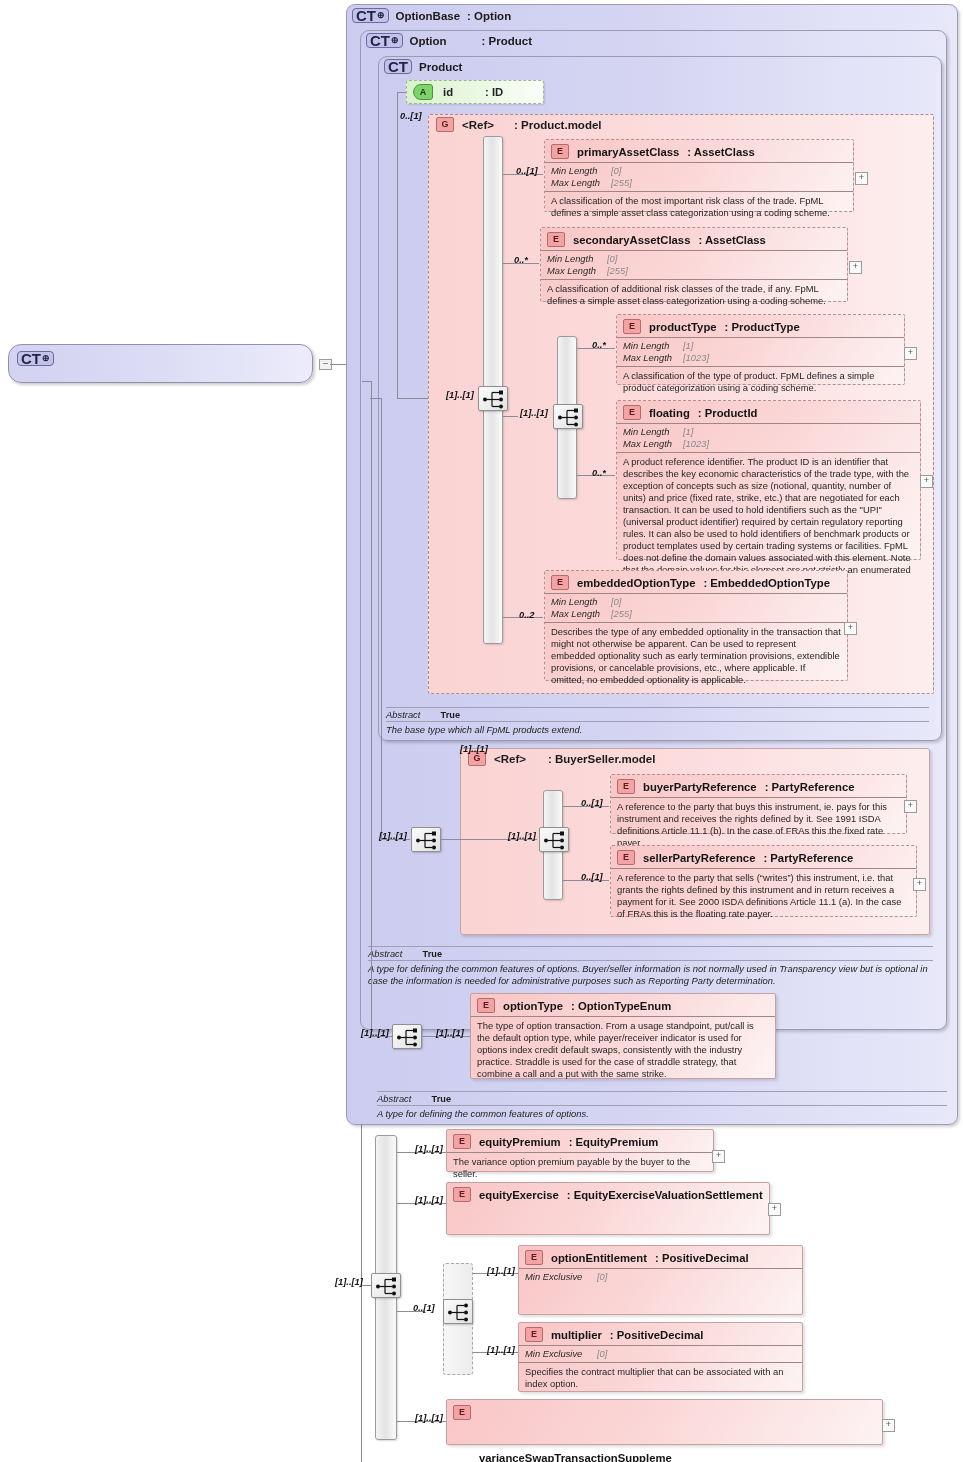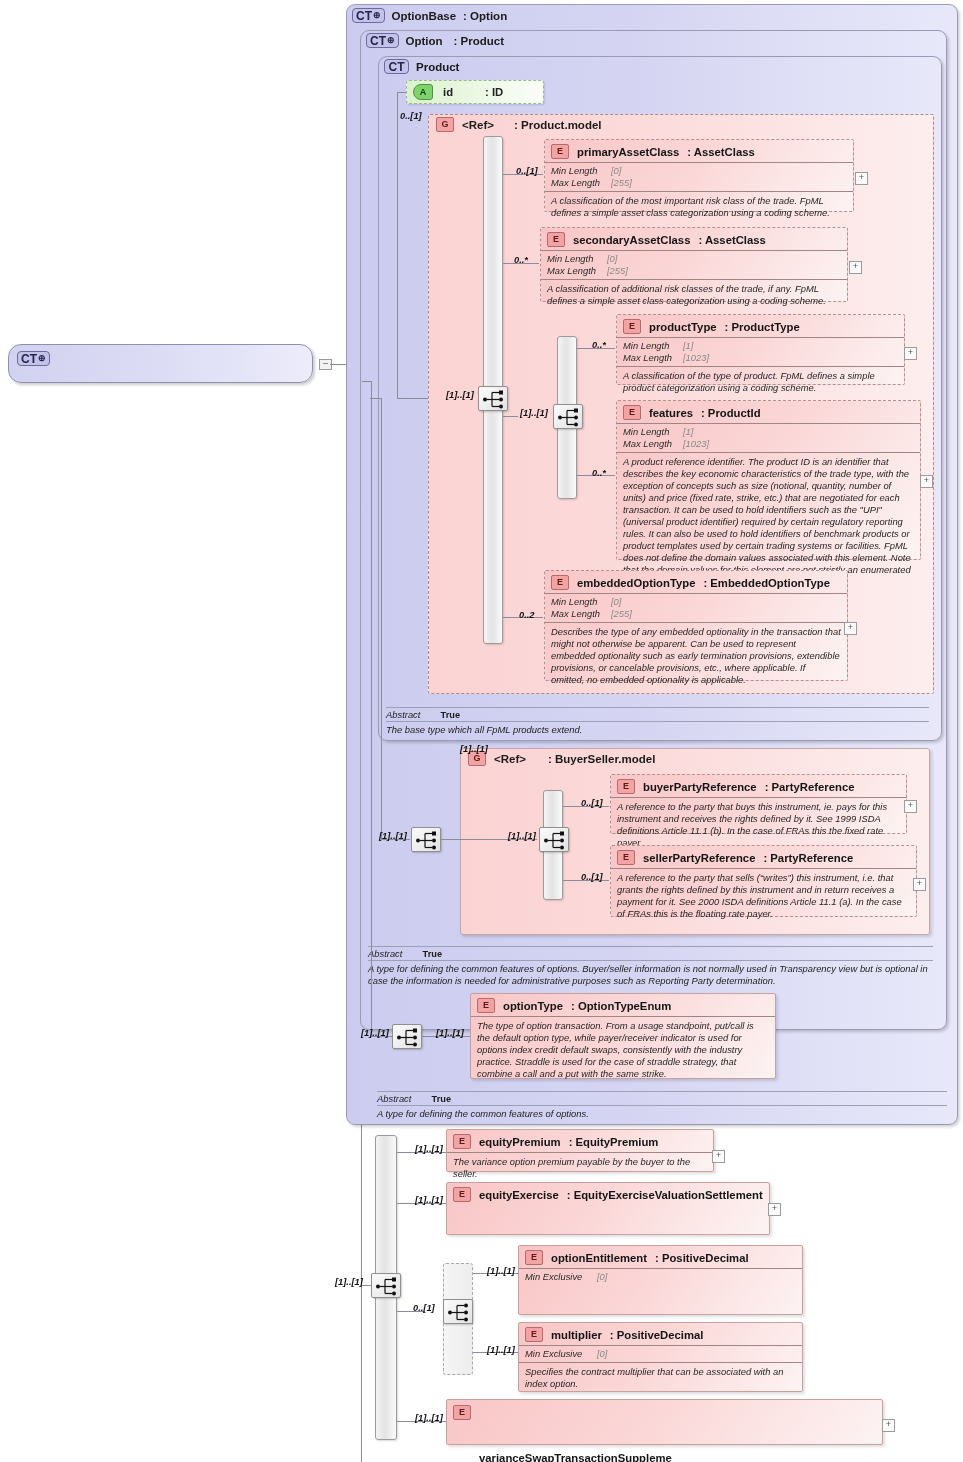--- a/index.html
+++ b/index.html
@@ -23,21 +23,21 @@
   }
   .ct-head{
     position:absolute;left:8px;top:4px;display:flex;align-items:center;gap:7px;
     font-size:11.5px;font-weight:bold;color:#1b1b1b;white-space:nowrap;
   }
   .badge{
     display:inline-flex;align-items:center;justify-content:center;
     height:13px;min-width:17px;padding:0 3px;
     border:1px solid #6a6a9c;border-radius:4px;
     background:#c3c3ea;
-    font-size:12px;font-weight:bold;color:#24244a;line-height:1;
+    font-size:15px;font-weight:bold;color:#24244a;line-height:1;
   }
   .badge.plus:after{content:"\2295";margin-left:1px;font-size:9px;}
   .ct-head .nm{font-weight:bold;}
   .ct-head .tp{font-weight:bold;}
 
   
   .grp-box{
     background:linear-gradient(to right,#fbd3d3 0%,#fcdada 40%,#fdeeee 100%);
     border:1px dashed #b08a8a;
     border-radius:2px;
@@ -72,21 +72,21 @@
   }
   .el-facets{
     border-top:1px solid #9f8585;
     padding:2px 6px 2px 6px;font-style:italic;font-size:9.4px;color:#2a2a2a;
   }
   .facet-row{display:flex;line-height:1.25;}
   .facet-row .fk{width:60px;}
   .facet-row .fv{color:#8a8a8a;font-style:italic;}
   .el-desc{
     border-top:1px solid #9f8585;
-    padding:3px 6px 4px 6px;font-style:italic;font-size:9.4px;line-height:1.28;color:#1f1f1f;
+    padding:3px 6px 4px 6px;font-size:9.4px;line-height:1.28;color:#1f1f1f;
   }
 
   
   .attr-box{
     background:linear-gradient(to right,#d9f2cd 0%,#e7f7df 40%,#fbfdf9 100%);
     border:1px dashed #9ab98a;border-radius:3px;
     box-shadow:1px 1px 2px rgba(0,0,0,.12);
     display:flex;align-items:center;gap:10px;padding-left:6px;
   }
   .badge-a{
@@ -170,21 +170,21 @@
   <span class="k">Abstract</span>
   <span class="v">True</span>
 </div>
 <div class="descrow abs" style="left:377px;top:1105px;width:570px;">A type for defining the common features of options.</div>
 
 <div class="abs ct-box" style="left:360px;top:30px;width:587px;height:1000px;">
 </div>
 <div class="ct-head abs" style="left:366px;top:33px;">
   <span class="badge plus">CT</span>
   <span class="nm">Option</span>
-  <span class="tp" style="margin-left:4px;">: Product</span>
+  <span class="tp" style="margin-left:28px;">: Product</span>
 </div>
 <div class="inforow abs" style="left:368px;top:946px;width:565px;">
   <span class="k">Abstract</span>
   <span class="v">True</span>
 </div>
 <div class="descrow abs" style="left:368px;top:960px;width:565px;">A type for defining the common features of options. Buyer/seller information is not normally used in Transparency view but is optional in case the information is needed for administrative purposes such as Reporting Party determination.</div>
 
 <div class="abs ct-box" style="left:378px;top:56px;width:564px;height:685px;">
 </div>
 <div class="ct-head abs" style="left:384px;top:59px;">
@@ -314,21 +314,21 @@
       </div>
   </div>
   <div class="el-desc">A classification of the type of product. FpML defines a simple product categorization using a coding scheme.</div>
 </div>
 <div class="card" style="left:592px;top:340px;">0..*</div>
 <div class="plusbox" style="left:904px;top:347px;">+</div>
 
 <div class="abs el-box" style="left:616px;top:400px;width:305px;height:160px;">
   <div class="el-head">
     <span class="badge-e">E</span>
-    <span>features</span>
+    <span>floating</span>
     <span>: ProductId</span>
   </div>
   <div class="el-facets">
     <div class="facet-row">
         <span class="fk">Min Length</span>
         <span class="fv">[1]</span>
       </div>
     <div class="facet-row">
         <span class="fk">Max Length</span>
         <span class="fv">[1023]</span>
@@ -406,21 +406,21 @@
 <div class="card" style="left:508px;top:831px;">[1]..[1]</div>
 <div class="line hl abs" style="left:563px;top:806px;width:46px;"></div>
 <div class="line hl abs" style="left:563px;top:880px;width:46px;"></div>
 
 <div class="abs el-box" style="left:610px;top:774px;width:297px;height:60px;">
   <div class="el-head">
     <span class="badge-e">E</span>
     <span>buyerPartyReference</span>
     <span>: PartyReference</span>
   </div>
-  <div class="el-desc">A reference to the party that buys this instrument, ie. pays for this instrument and receives the rights defined by it. See 1999 ISDA definitions Article 11.1 (b). In the case of FRAs this the fixed rate payer.</div>
+  <div class="el-desc">A reference to the party that buys this instrument, ie. pays for this instrument and receives the rights defined by it. See 1991 ISDA definitions Article 11.1 (b). In the case of FRAs this the fixed rate payer.</div>
 </div>
 <div class="card" style="left:581px;top:798px;">0..[1]</div>
 <div class="plusbox" style="left:904px;top:800px;">+</div>
 
 <div class="abs el-box" style="left:610px;top:845px;width:307px;height:72px;">
   <div class="el-head">
     <span class="badge-e">E</span>
     <span>sellerPartyReference</span>
     <span>: PartyReference</span>
   </div>

